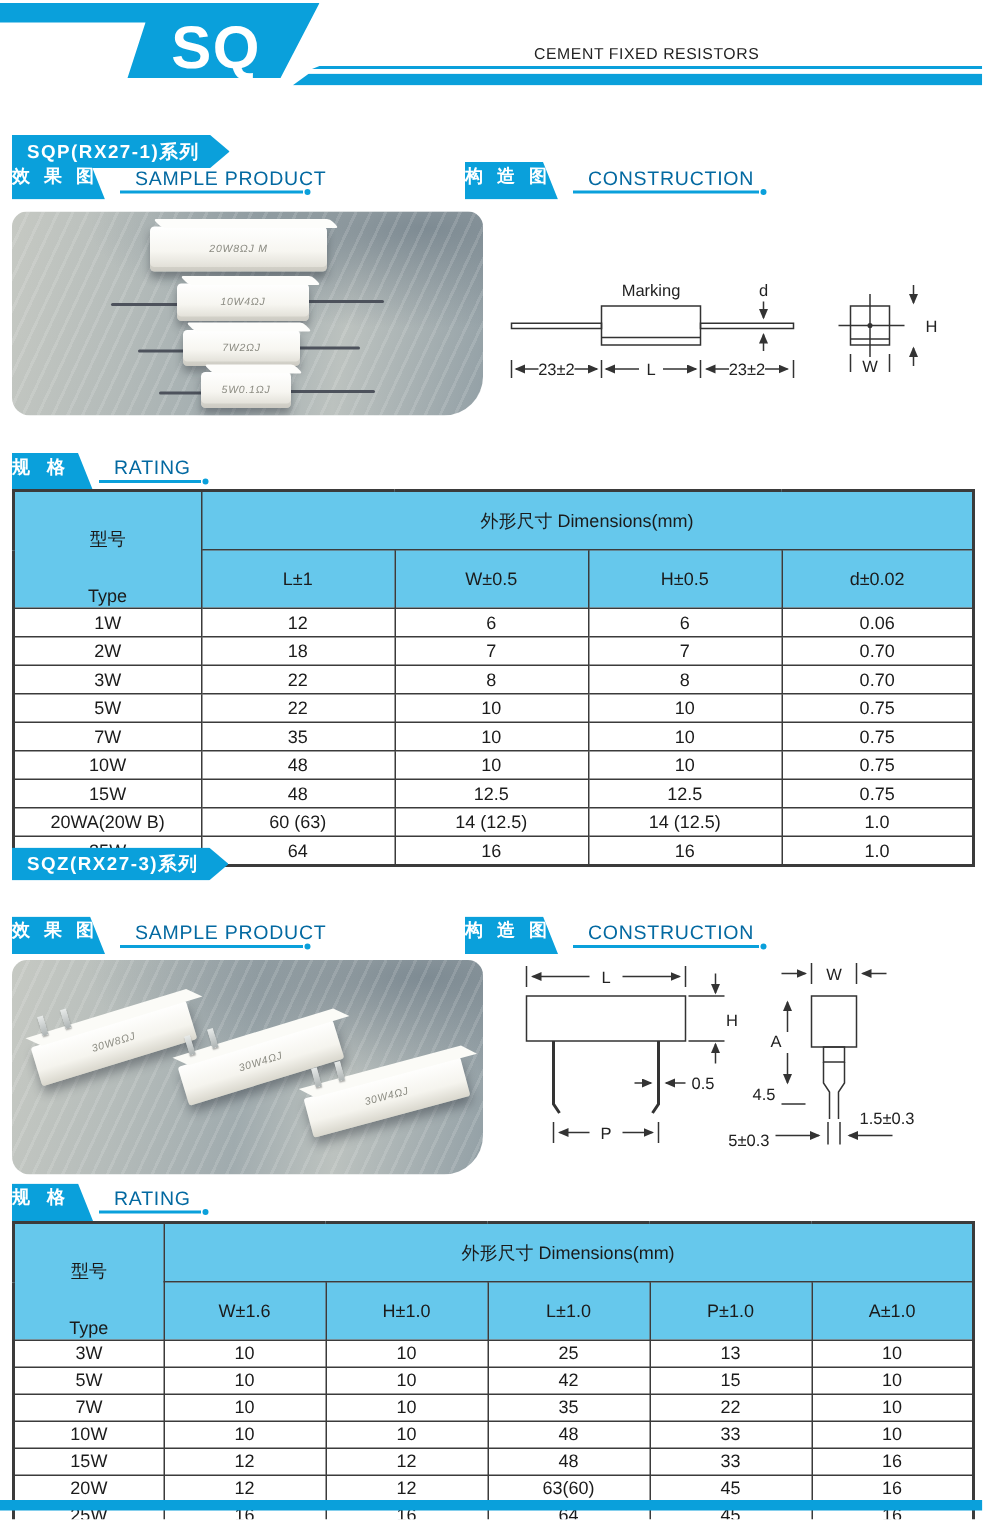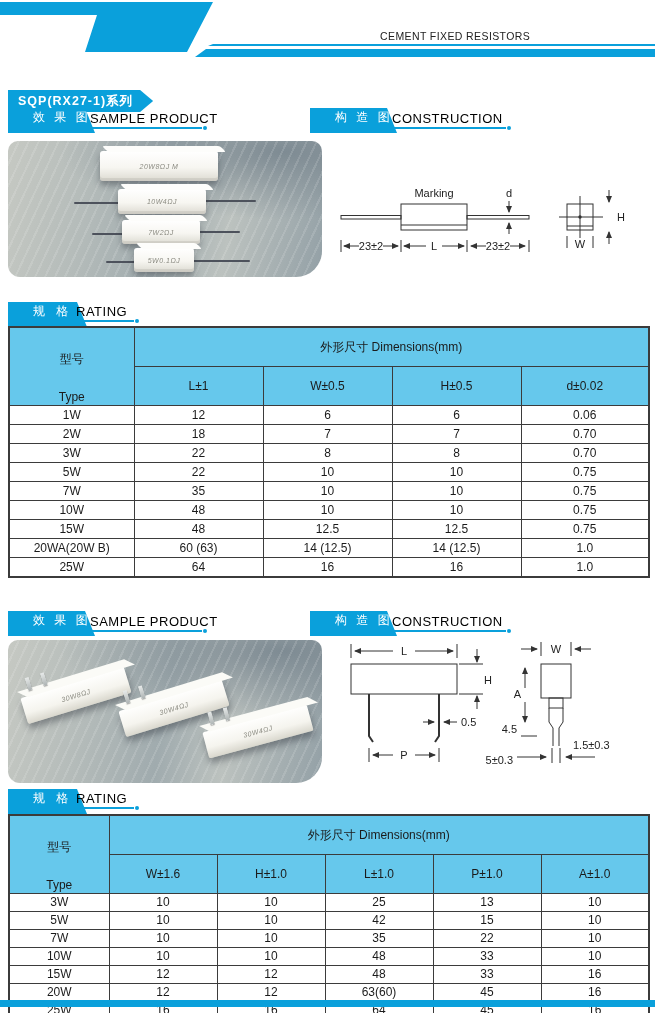--- a/index.html
+++ b/index.html
@@ -5,33 +5,33 @@
   html,body{margin:0;padding:0;background:#fff;}
   .page{position:relative;width:655px;height:1013px;background:#fff;overflow:hidden;
         font-family:"Liberation Sans",sans-serif;color:#1b1b1b;}
   .abs{position:absolute;}
   
   .sq-shape{left:0;top:4;width:222px;height:52px;background:#0aa0db;
     clip-path:polygon(0px 2px,213px 2px,187px 52px,85px 52px,97px 15px,0px 15px);}
   .sq-text{left:98px;top:12px;width:92px;text-align:center;color:#fff;
     font-size:40px;font-weight:bold;letter-spacing:1px;line-height:40px;}
   .title-cn{left:206px;top:19px;font-size:20px;font-weight:bold;color:#000;letter-spacing:1px;}
-  .title-en{left:356px;top:30px;font-size:10.5px;color:#222;letter-spacing:.4px;margin-left:24px;}
+  .title-en{left:356px;top:30px;font-size:10.5px;color:#222;letter-spacing:.4px;}
   .thin-line{left:208px;top:44px;width:447px;height:2px;background:#0aa0db;
     clip-path:polygon(5px 0,100% 0,100% 100%,0 100%);}
   .thick-bar{left:195px;top:49px;width:460px;height:8px;background:#0aa0db;
     clip-path:polygon(11px 0,100% 0,100% 100%,0 100%);}
   
   .series-banner{height:22px;line-height:22px;background:#0aa0db;color:#fff;
     font-size:12.5px;font-weight:bold;letter-spacing:1px;padding:0 20px 0 10px;
     clip-path:polygon(0 0,calc(100% - 13px) 0,100% 50%,calc(100% - 13px) 100%,0 100%);}
   .tag-box{height:25px;line-height:19px;background:#0aa0db;color:#fff;font-size:12px;
-    font-weight:normal;letter-spacing:3px;padding-left:25px;
+    font-weight:bold;letter-spacing:3px;padding-left:0;
     clip-path:polygon(0 0,calc(100% - 10px) 0,100% 100%,0 100%);}
-  .tag-en{font-size:13px;color:#000000;letter-spacing:.5px;}
+  .tag-en{font-size:13px;color:#0369a1;letter-spacing:.5px;}
   .underline{height:2px;background:#0aa0db;}
   .dot{width:4px;height:4px;border-radius:50%;background:#0aa0db;}
   
   .photo{border-radius:10px 10px 26px 12px;overflow:hidden;
     background:
       repeating-linear-gradient(115deg,rgba(255,255,255,.13) 0 2px,rgba(255,255,255,0) 2px 9px),
       radial-gradient(130% 90% at 88% 8%,#7e8b93 0%,rgba(126,139,147,0) 55%),
       linear-gradient(100deg,#c6c9c3 0%,#b5bcba 25%,#a0abae 50%,#bcc2bf 70%,#93a0a6 100%);}
   .res{position:absolute;background:linear-gradient(180deg,#ffffff 0%,#f7f6f1 55%,#dcdad1 100%);
     border-radius:3px;box-shadow:0 4px 6px rgba(35,40,48,.38),inset 0 -3px 0 rgba(0,0,0,.07);
@@ -61,20 +61,21 @@
   .diag line,.diag rect,.diag polyline{stroke:#333;fill:none;}
   
   .bottom-bar{left:0;top:1000px;width:655px;height:7px;background:#0aa0db;}
 </style>
 </head>
 <body>
 
 <div class="page">
 
   <div class="abs sq-shape"></div>
+  <div class="abs sq-text">SQ</div>
   <div class="abs title-en">CEMENT FIXED RESISTORS</div>
   <div class="abs thin-line"></div>
   <div class="abs thick-bar"></div>
 
   <div class="abs series-banner" style="left:8px;top:90px;">SQP(RX27-1)系列</div>
 
   <div class="abs tag-box" style="left:8px;top:108px;width:62px;">效 果 图</div>
   <div class="abs tag-en" style="left:90px;top:111px;">SAMPLE PRODUCT</div>
   <div class="abs underline" style="left:80px;top:127px;width:122px;"></div>
   <div class="abs dot" style="left:203px;top:126px;"></div>
@@ -235,20 +236,21 @@
     <tr class="dr">
           <td>25W</td>
           <td>64</td>
           <td>16</td>
           <td>16</td>
           <td>1.0</td>
         </tr>
   </tbody>
     </table>
 
+  <div class="abs series-banner" style="left:8px;top:565px;">SQZ(RX27-3)系列</div>
 
   <div class="abs tag-box" style="left:8px;top:611px;width:62px;">效 果 图</div>
   <div class="abs tag-en" style="left:90px;top:614px;">SAMPLE PRODUCT</div>
   <div class="abs underline" style="left:80px;top:630px;width:122px;"></div>
   <div class="abs dot" style="left:203px;top:629px;"></div>
 
   <div class="abs tag-box" style="left:310px;top:611px;width:62px;">构 造 图</div>
   <div class="abs tag-en" style="left:392px;top:614px;">CONSTRUCTION</div>
   <div class="abs underline" style="left:382px;top:630px;width:124px;"></div>
   <div class="abs dot" style="left:507px;top:629px;"></div>

